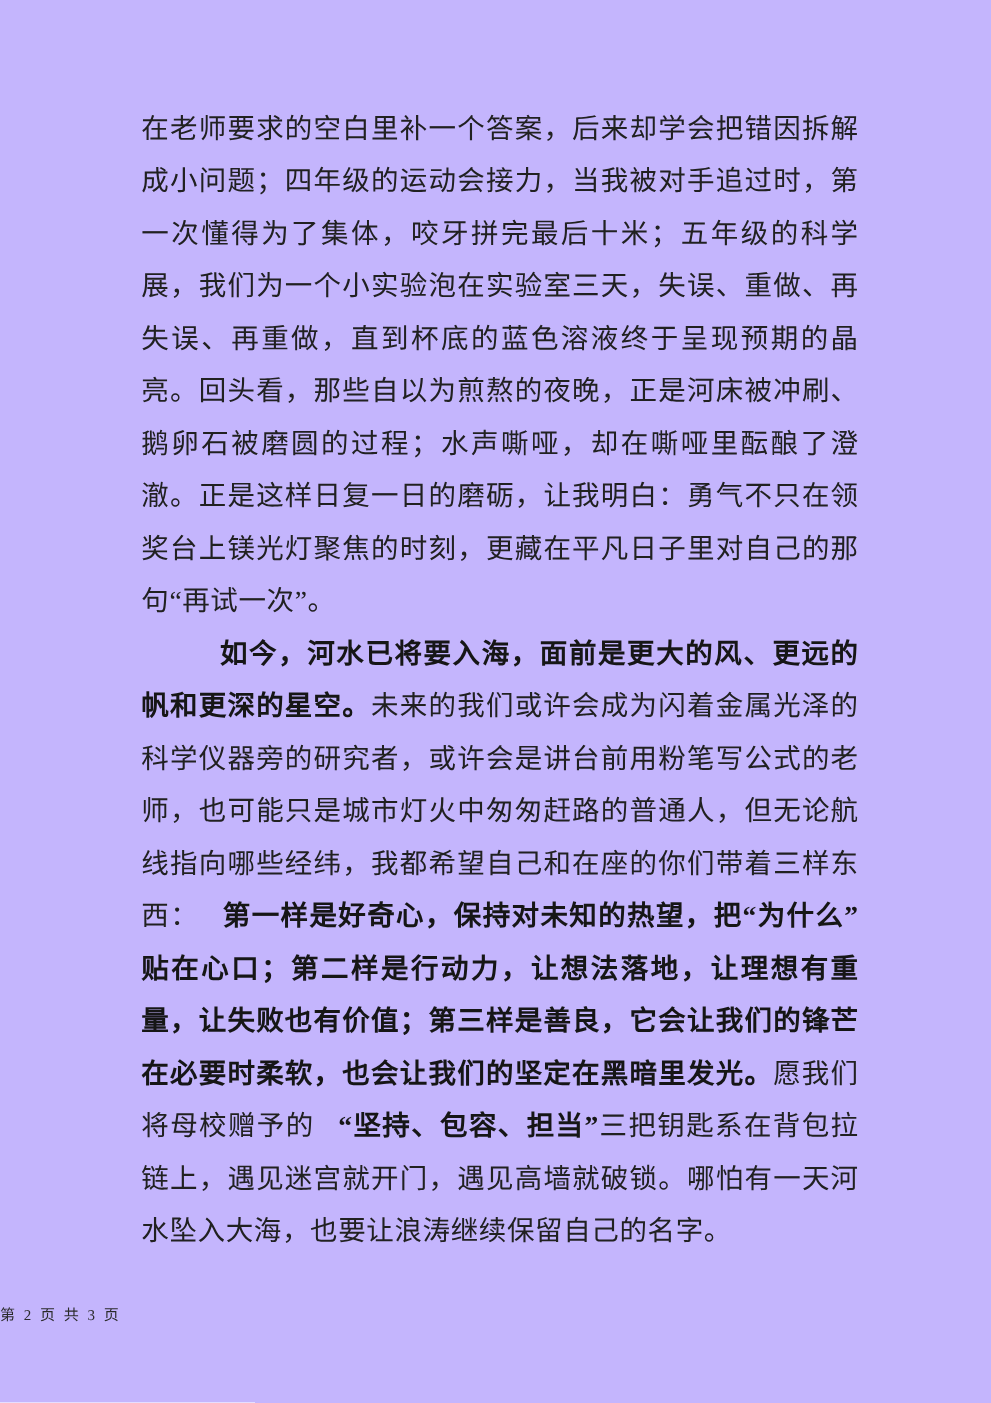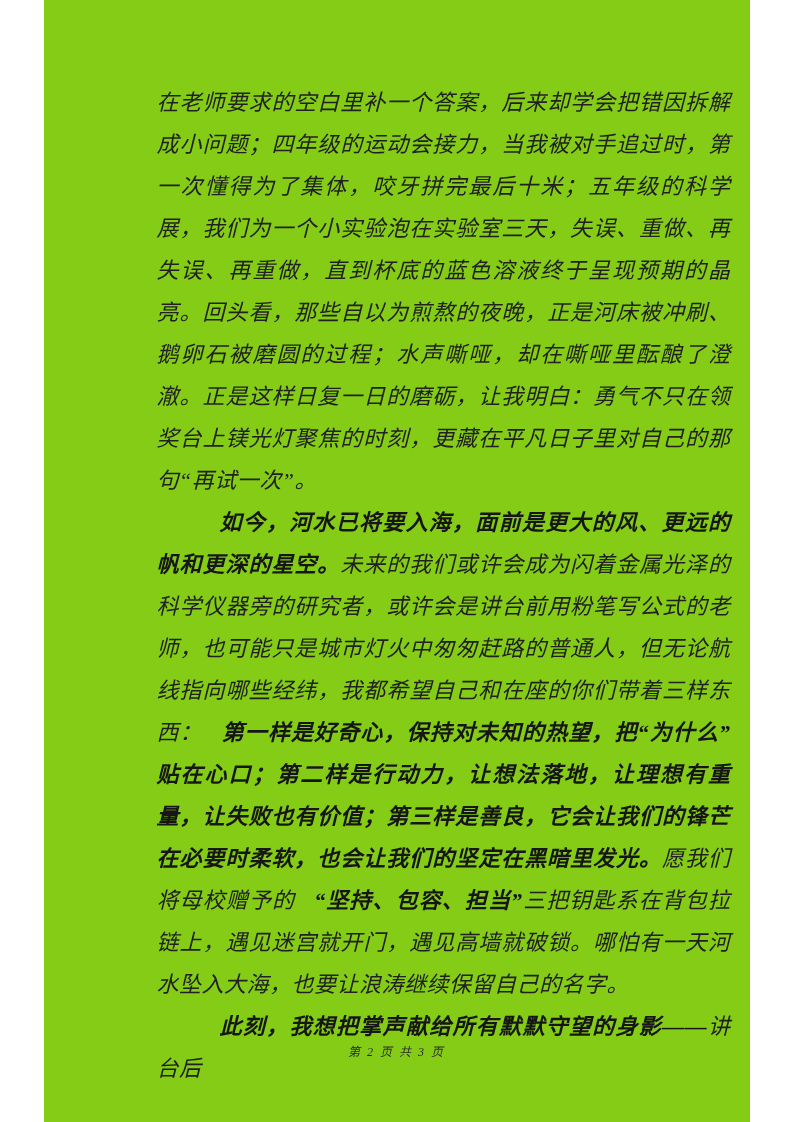--- a/index.html
+++ b/index.html
@@ -3,27 +3,26 @@
 <meta charset="utf-8">
 <title>Document Page</title>
 <style>
   html, body {
     margin: 0;
     padding: 0;
     background: #ffffff;
   }
   .page {
     position: relative;
-    width: 706px;
+    width: 793px;
     height: 1122px;
     margin: 0 auto;
-    background: #84cc16;
+    background: #c4b5fd;
     overflow: hidden;
     font-family: "Liberation Serif", "DejaVu Serif", serif;
-    font-style: italic;
   }
   .doc-body {
     position: absolute;
     left: 113px;
     top: 82px;
     width: 574px;
   }
   .para {
     margin: 0;
     font-size: 22px;
@@ -36,30 +35,28 @@
   .para.indented {
     text-indent: 44px;
   }
   .run { font-weight: 400; }
   .run.bold { font-weight: 700; color: #161616; margin-left: 19px; }
   .page-footer {
     position: absolute;
     left: 0;
     top: 1042px;
     width: 100%;
-    text-align: center;
     font-size: 12px;
     color: #2b2b2b;
     letter-spacing: 2px;
     font-family: "Liberation Serif", "DejaVu Serif", serif;
   }
 </style>
 </head>
 <body>
 
 <div class="page">
   <div class="doc-body">
       <p class="para"><span class="run">在老师要求的空白里补一个答案，后来却学会把错因拆解成小问题；四年级的运动会接力，当我被对手追过时，第一次懂得为了集体，咬牙拼完最后十米；五年级的科学展，我们为一个小实验泡在实验室三天，失误、重做、再失误、再重做，直到杯底的蓝色溶液终于呈现预期的晶亮。回头看，那些自以为煎熬的夜晚，正是河床被冲刷、鹅卵石被磨圆的过程；水声嘶哑，却在嘶哑里酝酿了澄澈。正是这样日复一日的磨砺，让我明白：勇气不只在领奖台上镁光灯聚焦的时刻，更藏在平凡日子里对自己的那句“再试一次”。</span></p>
       <p class="para indented"><span class="run bold">如今，河水已将要入海，面前是更大的风、更远的帆和更深的星空。</span><span class="run">未来的我们或许会成为闪着金属光泽的科学仪器旁的研究者，或许会是讲台前用粉笔写公式的老师，也可能只是城市灯火中匆匆赶路的普通人，但无论航线指向哪些经纬，我都希望自己和在座的你们带着三样东西：</span><span class="run bold">第一样是好奇心，保持对未知的热望，把“为什么”贴在心口；第二样是行动力，让想法落地，让理想有重量，让失败也有价值；第三样是善良，它会让我们的锋芒在必要时柔软，也会让我们的坚定在黑暗里发光。</span><span class="run">愿我们将母校赠予的</span><span class="run bold">“坚持、包容、担当”</span><span class="run">三把钥匙系在背包拉链上，遇见迷宫就开门，遇见高墙就破锁。哪怕有一天河水坠入大海，也要让浪涛继续保留自己的名字。</span></p>
-      <p class="para indented"><span class="run bold">此刻，我想把掌声献给所有默默守望的身影——</span><span class="run">讲台后</span></p>
     </div>
   <div class="page-footer">第 2 页 共 3 页</div>
 </div>
 
 </body></html>

